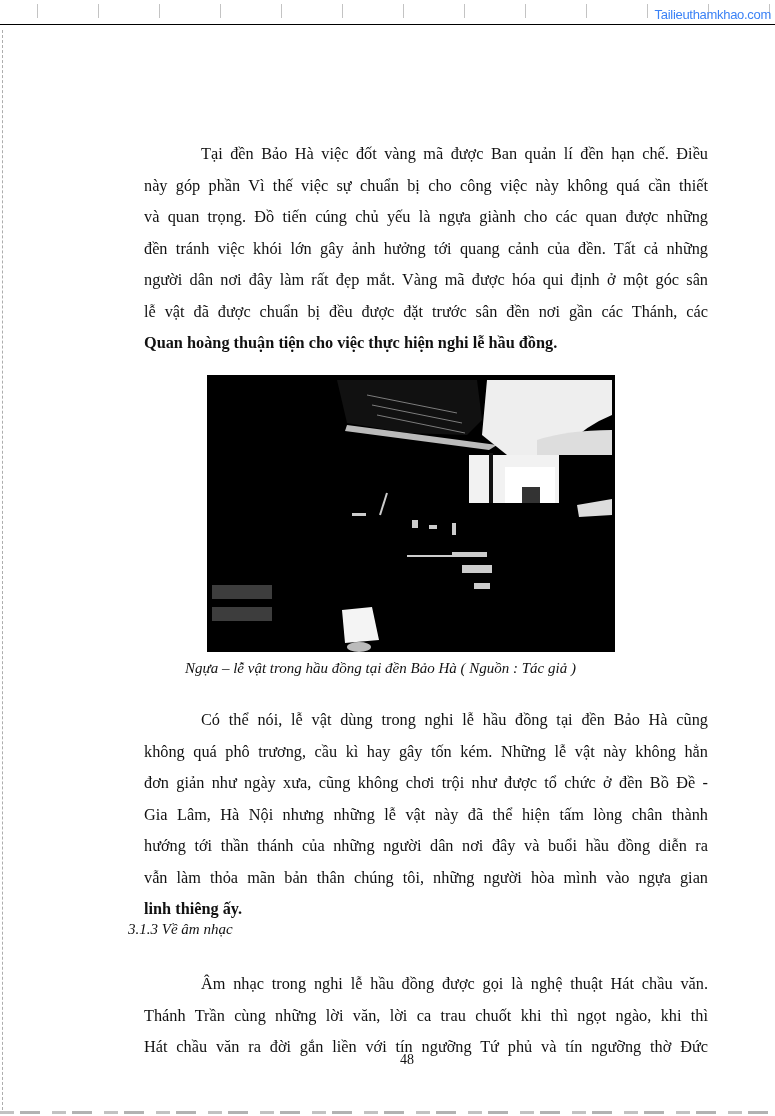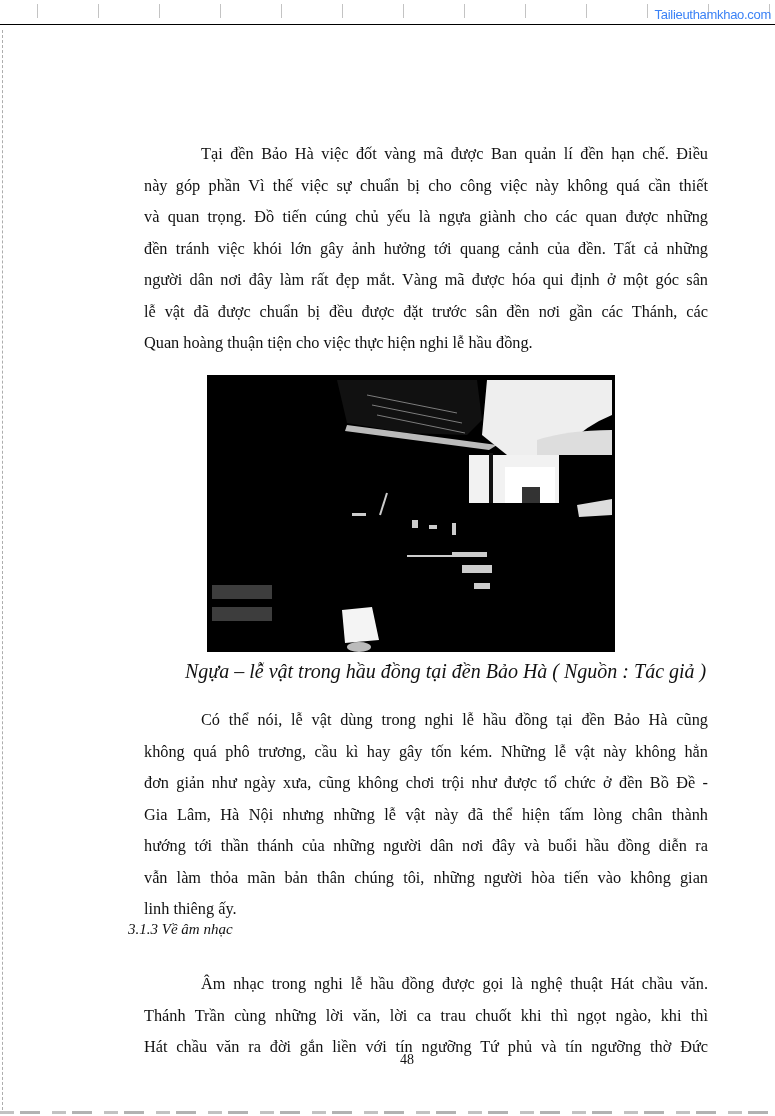--- a/index.html
+++ b/index.html
@@ -15,24 +15,24 @@
   .watermark { position: absolute; right: 4px; top: 7px; font-family: "Liberation Sans", sans-serif;
     font-size: 13px; color: #3b82f6; letter-spacing: -0.3px; }
   .left-edge { position: absolute; left: 2px; top: 30px; width: 0; height: 1080px;
     border-left: 1px dashed #777; opacity: .6; }
   .bottom-specks { position: absolute; left: 0; bottom: 2px; width: 775px; height: 3px;
     background-image: repeating-linear-gradient(90deg, #777 0 14px, transparent 14px 20px, #555 20px 40px, transparent 40px 52px);
     opacity: .45; }
   .para { position: absolute; left: 128px; width: 564px; font-size: 16.3px; line-height: 31.5px;
     text-align: justify; margin: 16px; }
   .line { display: block; white-space: nowrap; text-align-last: justify; text-align: justify; }
-  .line.last { text-align-last: left; }
+  .line.last { text-align-last: left; font-weight: bold; }
   .indent { padding-left: 57px; }
   .photo { position: absolute; left: 207px; top: 375px; width: 408px; height: 277px; background: #000; overflow: hidden; }
-  .caption { position: absolute; left: 185px; top: 660px; font-size: 20px; font-style: italic; white-space: nowrap; }
+  .caption { position: absolute; left: 185px; top: 660px; font-size: 15px; font-style: italic; white-space: nowrap; }
   .section-heading { position: absolute; left: 128px; top: 921px; font-size: 15px; font-style: italic; }
   .page-number { position: absolute; left: 400px; top: 1052px; font-size: 14px; text-align: right; }
 </style>
 </head>
 <body>
 
 <div class="top-specks"></div>
 <div class="watermark">Tailieuthamkhao.com</div>
 <div class="top-rule"></div>
 <div class="left-edge"></div>
@@ -91,21 +91,21 @@
 </div>
 
 <div class="caption">Ngựa – lễ vật trong hầu đồng tại đền Bảo Hà ( Nguồn : Tác giả )</div>
 
 <div class="para" style="top:688px;">
   <span class="line indent">Có thể nói, lễ vật dùng trong nghi lễ hầu đồng tại đền Bảo Hà cũng</span>
   <span class="line">không quá phô trương, cầu kì hay gây tốn kém. Những lễ vật này không hẳn</span>
   <span class="line">đơn giản như ngày xưa, cũng không chơi trội như được tổ chức ở đền Bồ Đề -</span>
   <span class="line">Gia Lâm, Hà Nội nhưng những lễ vật này đã thể hiện tấm lòng chân thành</span>
   <span class="line">hướng tới thần thánh của những người dân nơi đây và buổi hầu đồng diễn ra</span>
-  <span class="line">vẫn làm thỏa mãn bản thân chúng tôi, những người hòa tiến vào không gian</span>
+  <span class="line">vẫn làm thỏa mãn bản thân chúng tôi, những người hòa mình vào ngựa gian</span>
   <span class="line last">linh thiêng ấy.</span>
 </div>
 
 <div class="section-heading">3.1.3 Về âm nhạc</div>
 
 <div class="para" style="top:952px;">
   <span class="line indent">Âm nhạc trong nghi lễ hầu đồng được gọi là nghệ thuật Hát chầu văn.</span>
   <span class="line">Thánh Trần cùng những lời văn, lời ca trau chuốt khi thì ngọt ngào, khi thì</span>
   <span class="line">Hát chầu văn ra đời gắn liền với tín ngưỡng Tứ phủ và tín ngưỡng thờ Đức</span>
 </div>

